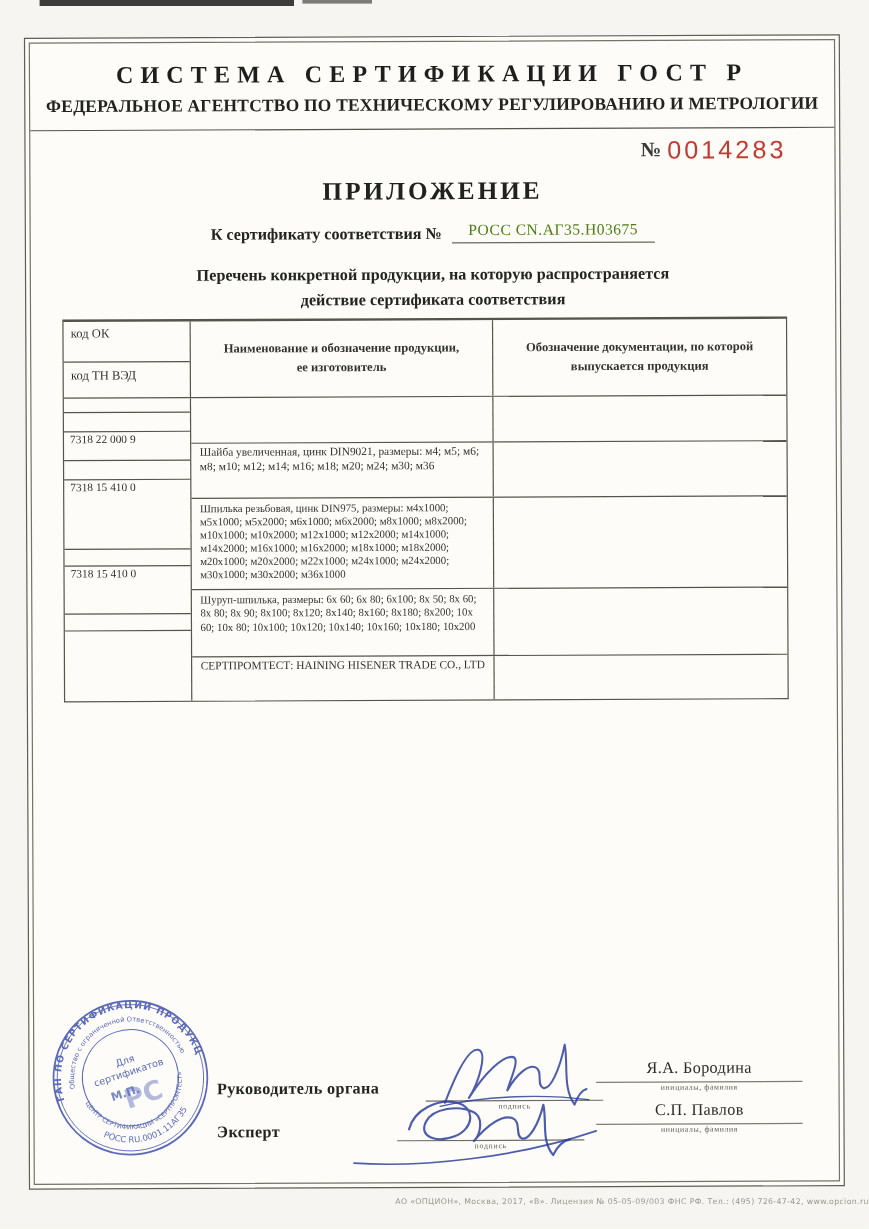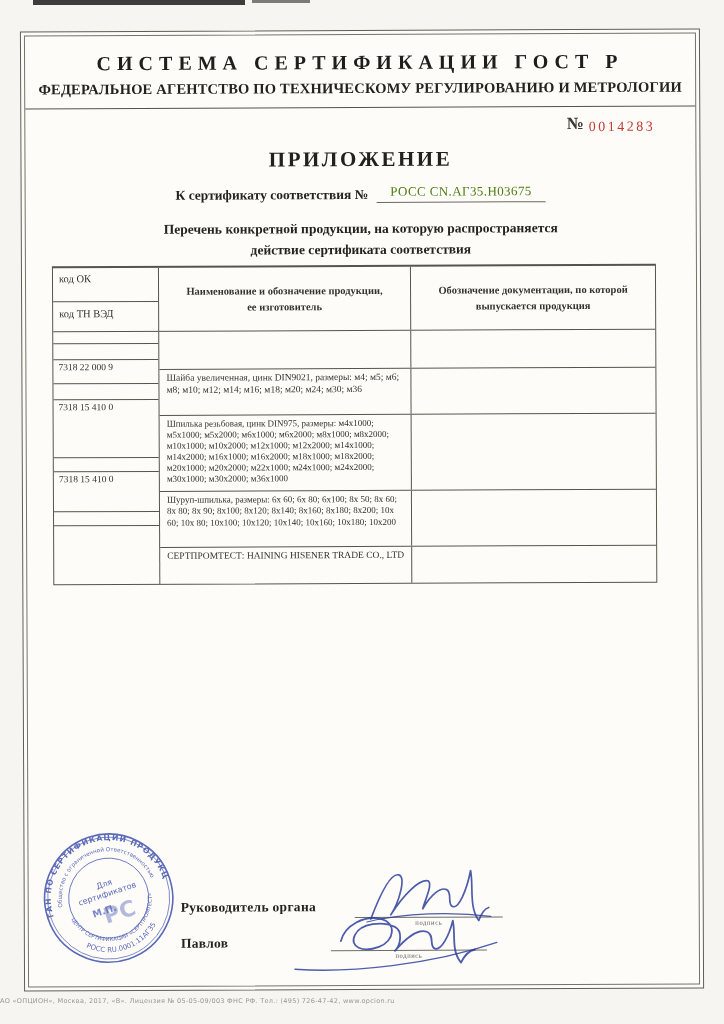--- a/index.html
+++ b/index.html
@@ -19,21 +19,21 @@
   .inner-frame{position:absolute;inset:3px;border:1px solid #74736a;pointer-events:none;}
 
   .sys-title{position:absolute;top:20px;left:0;width:100%;text-align:center;
     font-size:20px;font-weight:bold;letter-spacing:6px;color:#1e1e1c;}
   .agency-title{position:absolute;top:49px;left:0;width:100%;text-align:center;
     font-size:14.5px;font-weight:bold;letter-spacing:.2px;color:#22221f;}
   .head-rule{position:absolute;top:76px;left:4px;right:4px;border-top:1.6px solid #55544b;}
 
   .number-row{position:absolute;top:84px;right:44px;white-space:nowrap;}
   .number-sign{font-size:17px;color:#3a3a36;font-weight:bold;vertical-align:2px;}
-  .number-value{font-family:Liberation Serif, serif;font-size:14px;color:#c23a30;letter-spacing:2.5px;margin-left:5px;}
+  .number-value{font-family:Liberation Sans, sans-serif;font-size:21px;color:#c23a30;letter-spacing:2.5px;margin-left:5px;}
 
   .annex-title{position:absolute;top:116px;left:0;width:100%;text-align:center;
     font-size:21px;font-weight:bold;letter-spacing:2.5px;color:#21211e;}
   .cert-line{position:absolute;top:156px;left:0;width:100%;text-align:center;font-size:13.5px;font-weight:bold;color:#23231f;}
   .cert-number{display:inline-block;font-size:13px;font-weight:normal;color:#4d7c0f;
     border-bottom:1.2px solid #6a695f;padding:0 14px 2px;margin-left:8px;position:relative;top:-3px;letter-spacing:.4px;}
 
   .list-title{position:absolute;top:188px;left:0;width:100%;text-align:center;
     font-size:13.5px;font-weight:bold;line-height:1.55;color:#23231f;}
 
@@ -82,21 +82,21 @@
 
   .names-block{position:absolute;left:472px;top:852px;width:172px;text-align:center;}
   .name-text{font-size:13.5px;color:#2c2c28;letter-spacing:.3px;}
   .name-line{border-top:1px solid #80African7f76;border-top:1px solid #7f7e75;margin-top:3px;}
   .name-caption{font-size:6.5px;color:#5c5b54;letter-spacing:.5px;margin-top:1px;}
   .name-entry2{margin-top:7px;}
 
   .stamp-wrap{position:absolute;left:16px;top:798px;width:136px;height:136px;transform:rotate(-18deg);opacity:.88;}
   .stamp-text{fill:#4455b0;font-family:"DejaVu Sans", sans-serif;}
 
-  .fine-print{position:absolute;left:0;right:0;top:997px;text-align:left;
+  .fine-print{position:absolute;left:0;right:0;top:997px;text-align:right;
     font-family:"DejaVu Sans", sans-serif;font-size:6.5px;color:#98978f;letter-spacing:.3px;}
 </style>
 </head>
 <body>
 
 <div class="scan-strip"></div>
 <div class="scan-strip2"></div>
 
 <div class="page-frame">
   <div class="inner-frame"></div>
@@ -206,33 +206,45 @@
         <textPath href="#st-ring-bot" startOffset="50%" text-anchor="middle">ЦЕНТР СЕРТИФИКАЦИИ «СЕРТПРОМТЕСТ»</textPath>
       </text>
       <text class="stamp-text" x="68" y="56" font-size="8" text-anchor="middle">Для</text>
       <text class="stamp-text" x="68" y="66" font-size="8" text-anchor="middle">сертификатов</text>
       <text class="stamp-text" x="60" y="82" font-size="9.5" font-weight="bold" text-anchor="middle" opacity="0.8">М.П.</text>
       <text class="stamp-text" x="74" y="92" font-size="22" font-weight="bold" text-anchor="middle" opacity="0.45">РС</text>
     </svg>
   </div>
 
   <div class="role-label role-head">Руководитель органа</div>
-  <div class="role-label role-expert">Павлов</div>
+  <div class="role-label role-expert">Эксперт</div>
 
   <div class="sig-block sig1">
     <svg class="sig-art sig-art1" viewBox="0 0 136 64">
       <path class="ink" stroke-width="1.7" d="M10,56 C20,30 30,10 38,12 C46,14 38,40 30,52 C44,30 58,18 66,18 C74,18 64,38 62,46 C70,32 80,24 86,27 C92,30 86,42 92,44 C98,46 106,28 110,8 C113,24 108,44 118,58 C121,50 124,46 128,45"></path>
       <path class="ink" stroke-width="1.2" d="M6,59 C44,50 92,49 130,54"></path>
     </svg>
     <div class="sig-caption">подпись</div>
   </div>
 
   <div class="sig-block sig2">
     <svg class="sig-art sig-art2" viewBox="0 0 210 66">
       <path class="ink" stroke-width="1.8" d="M50,34 C54,18 74,8 90,12 C106,16 104,34 88,40 C72,46 58,40 64,28 C70,16 92,14 104,20 M104,20 C112,24 110,38 104,44 C116,30 128,22 136,25 C144,28 138,40 144,42 C150,44 158,30 162,14 C165,28 160,44 170,56 C174,48 178,44 184,43"></path>
       <path class="ink" stroke-width="1.4" d="M4,62 C60,66 140,58 206,36"></path>
     </svg>
     <div class="sig-caption">подпись</div>
   </div>
 
+  <div class="names-block">
+    <div class="name-entry">
+      <div class="name-text">Я.А. Бородина</div>
+      <div class="name-line"></div>
+      <div class="name-caption">инициалы, фамилия</div>
+    </div>
+    <div class="name-entry name-entry2">
+      <div class="name-text">С.П. Павлов</div>
+      <div class="name-line"></div>
+      <div class="name-caption">инициалы, фамилия</div>
+    </div>
+  </div>
 </div>
 
 <div class="fine-print">АО «ОПЦИОН», Москва, 2017, «В».  Лицензия № 05-05-09/003 ФНС РФ.  Тел.: (495) 726-47-42,  www.opcion.ru</div>
 
 </body></html>

